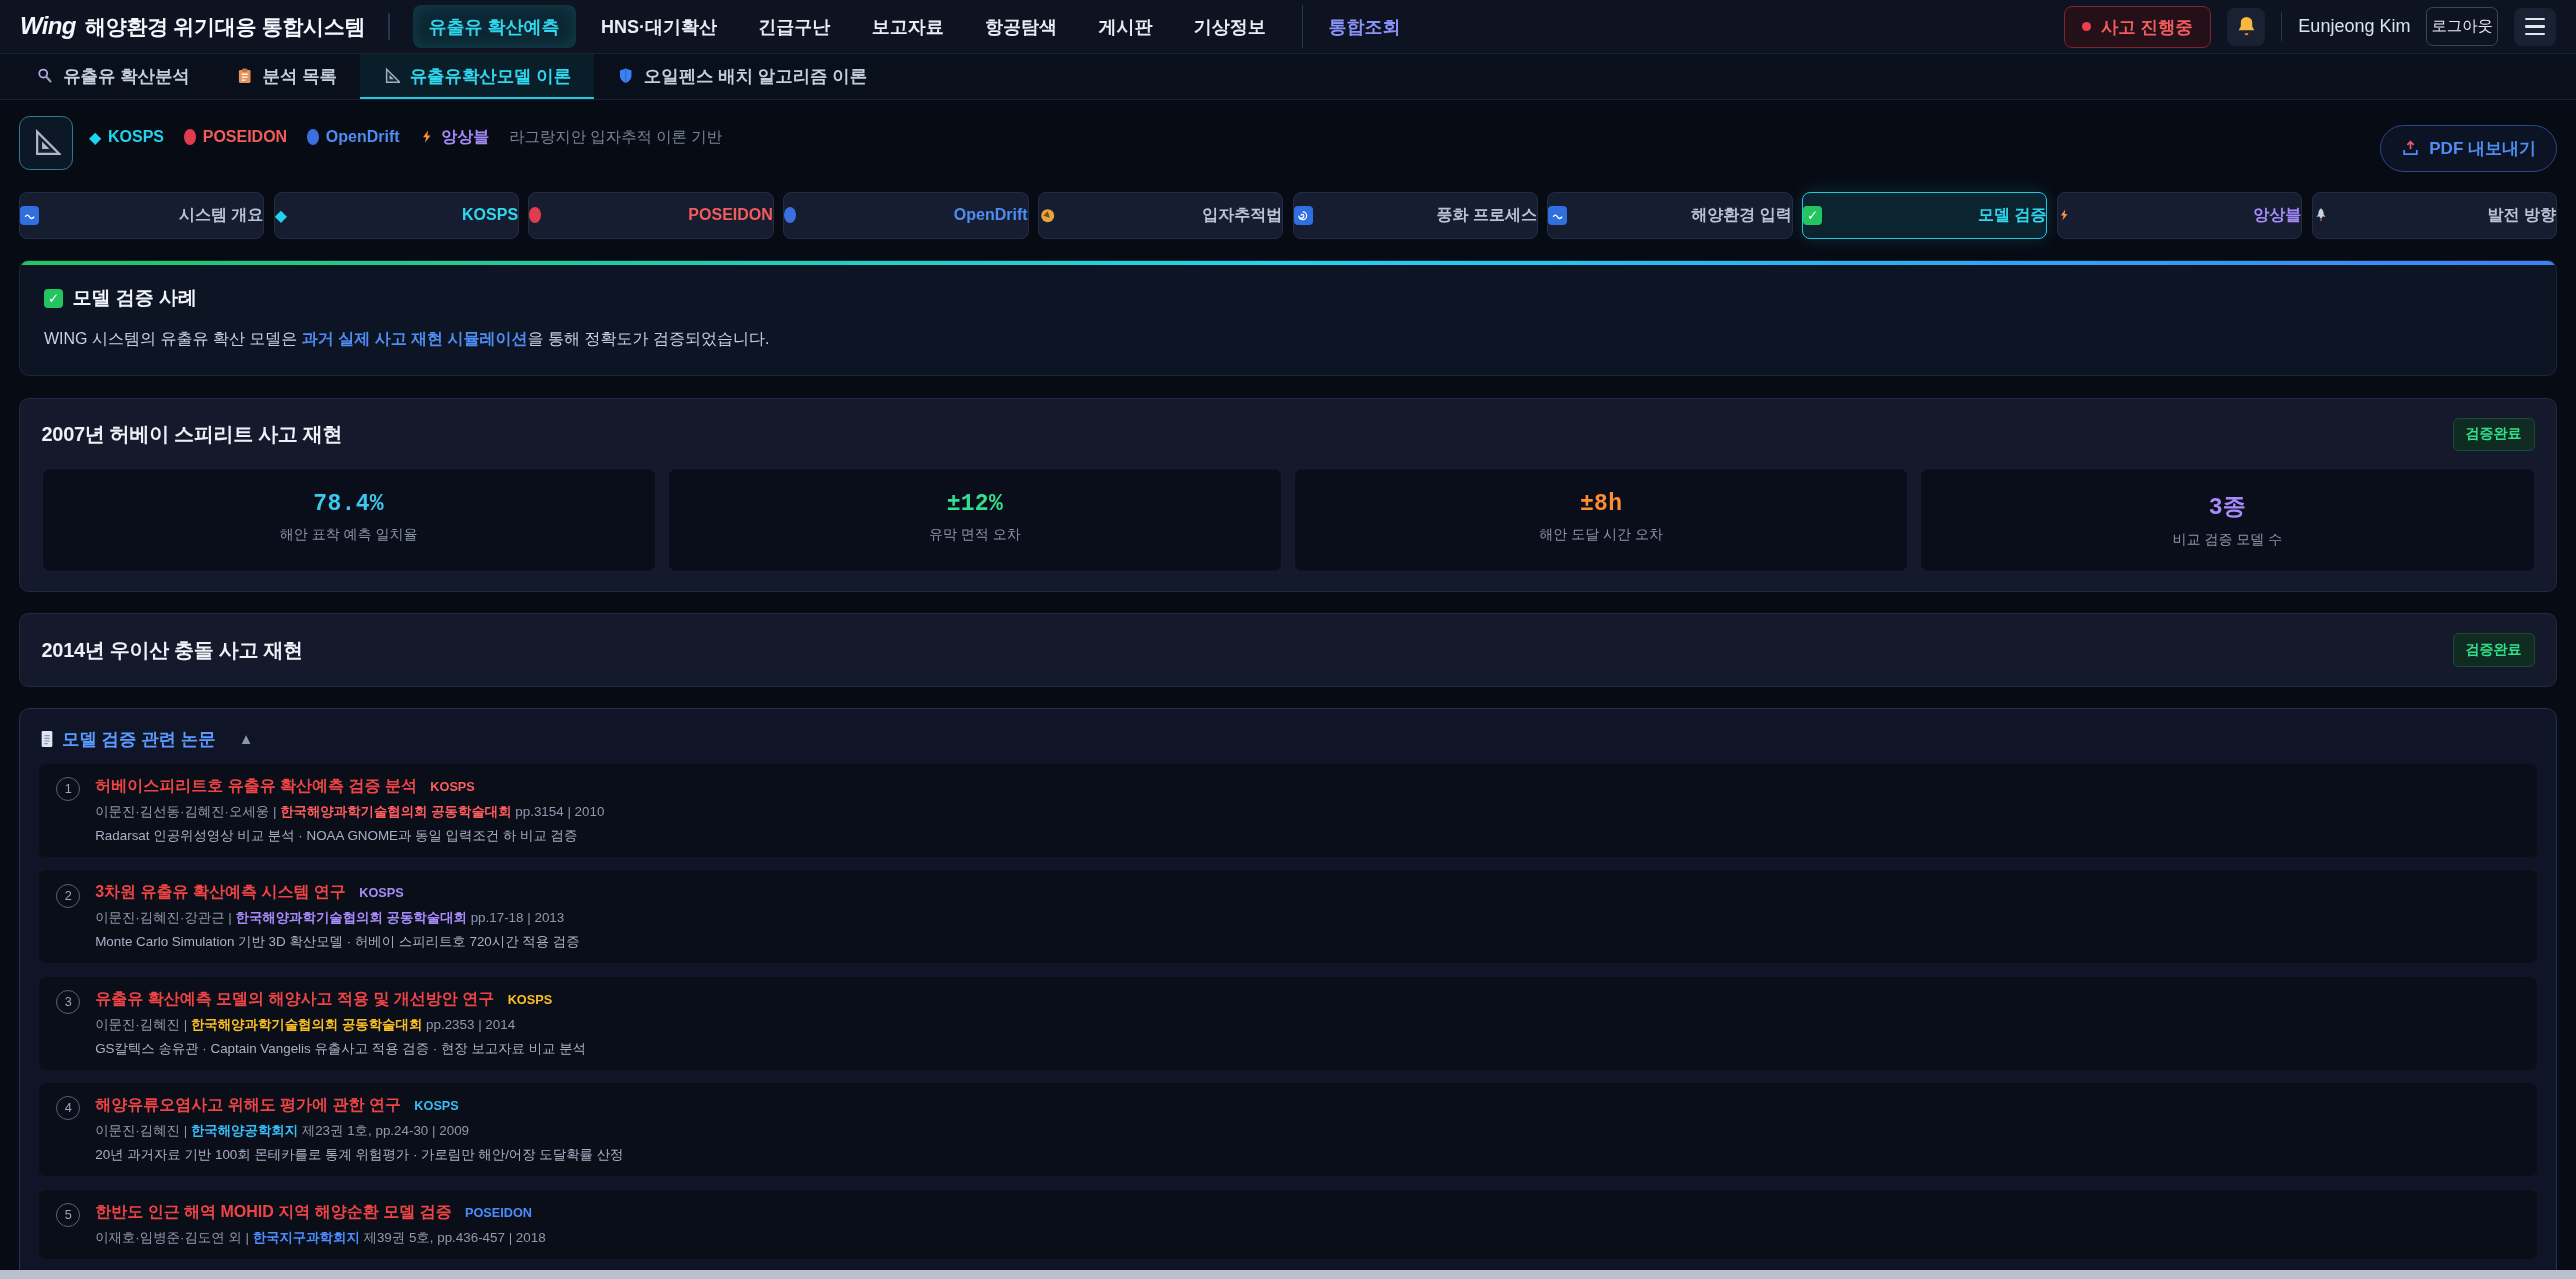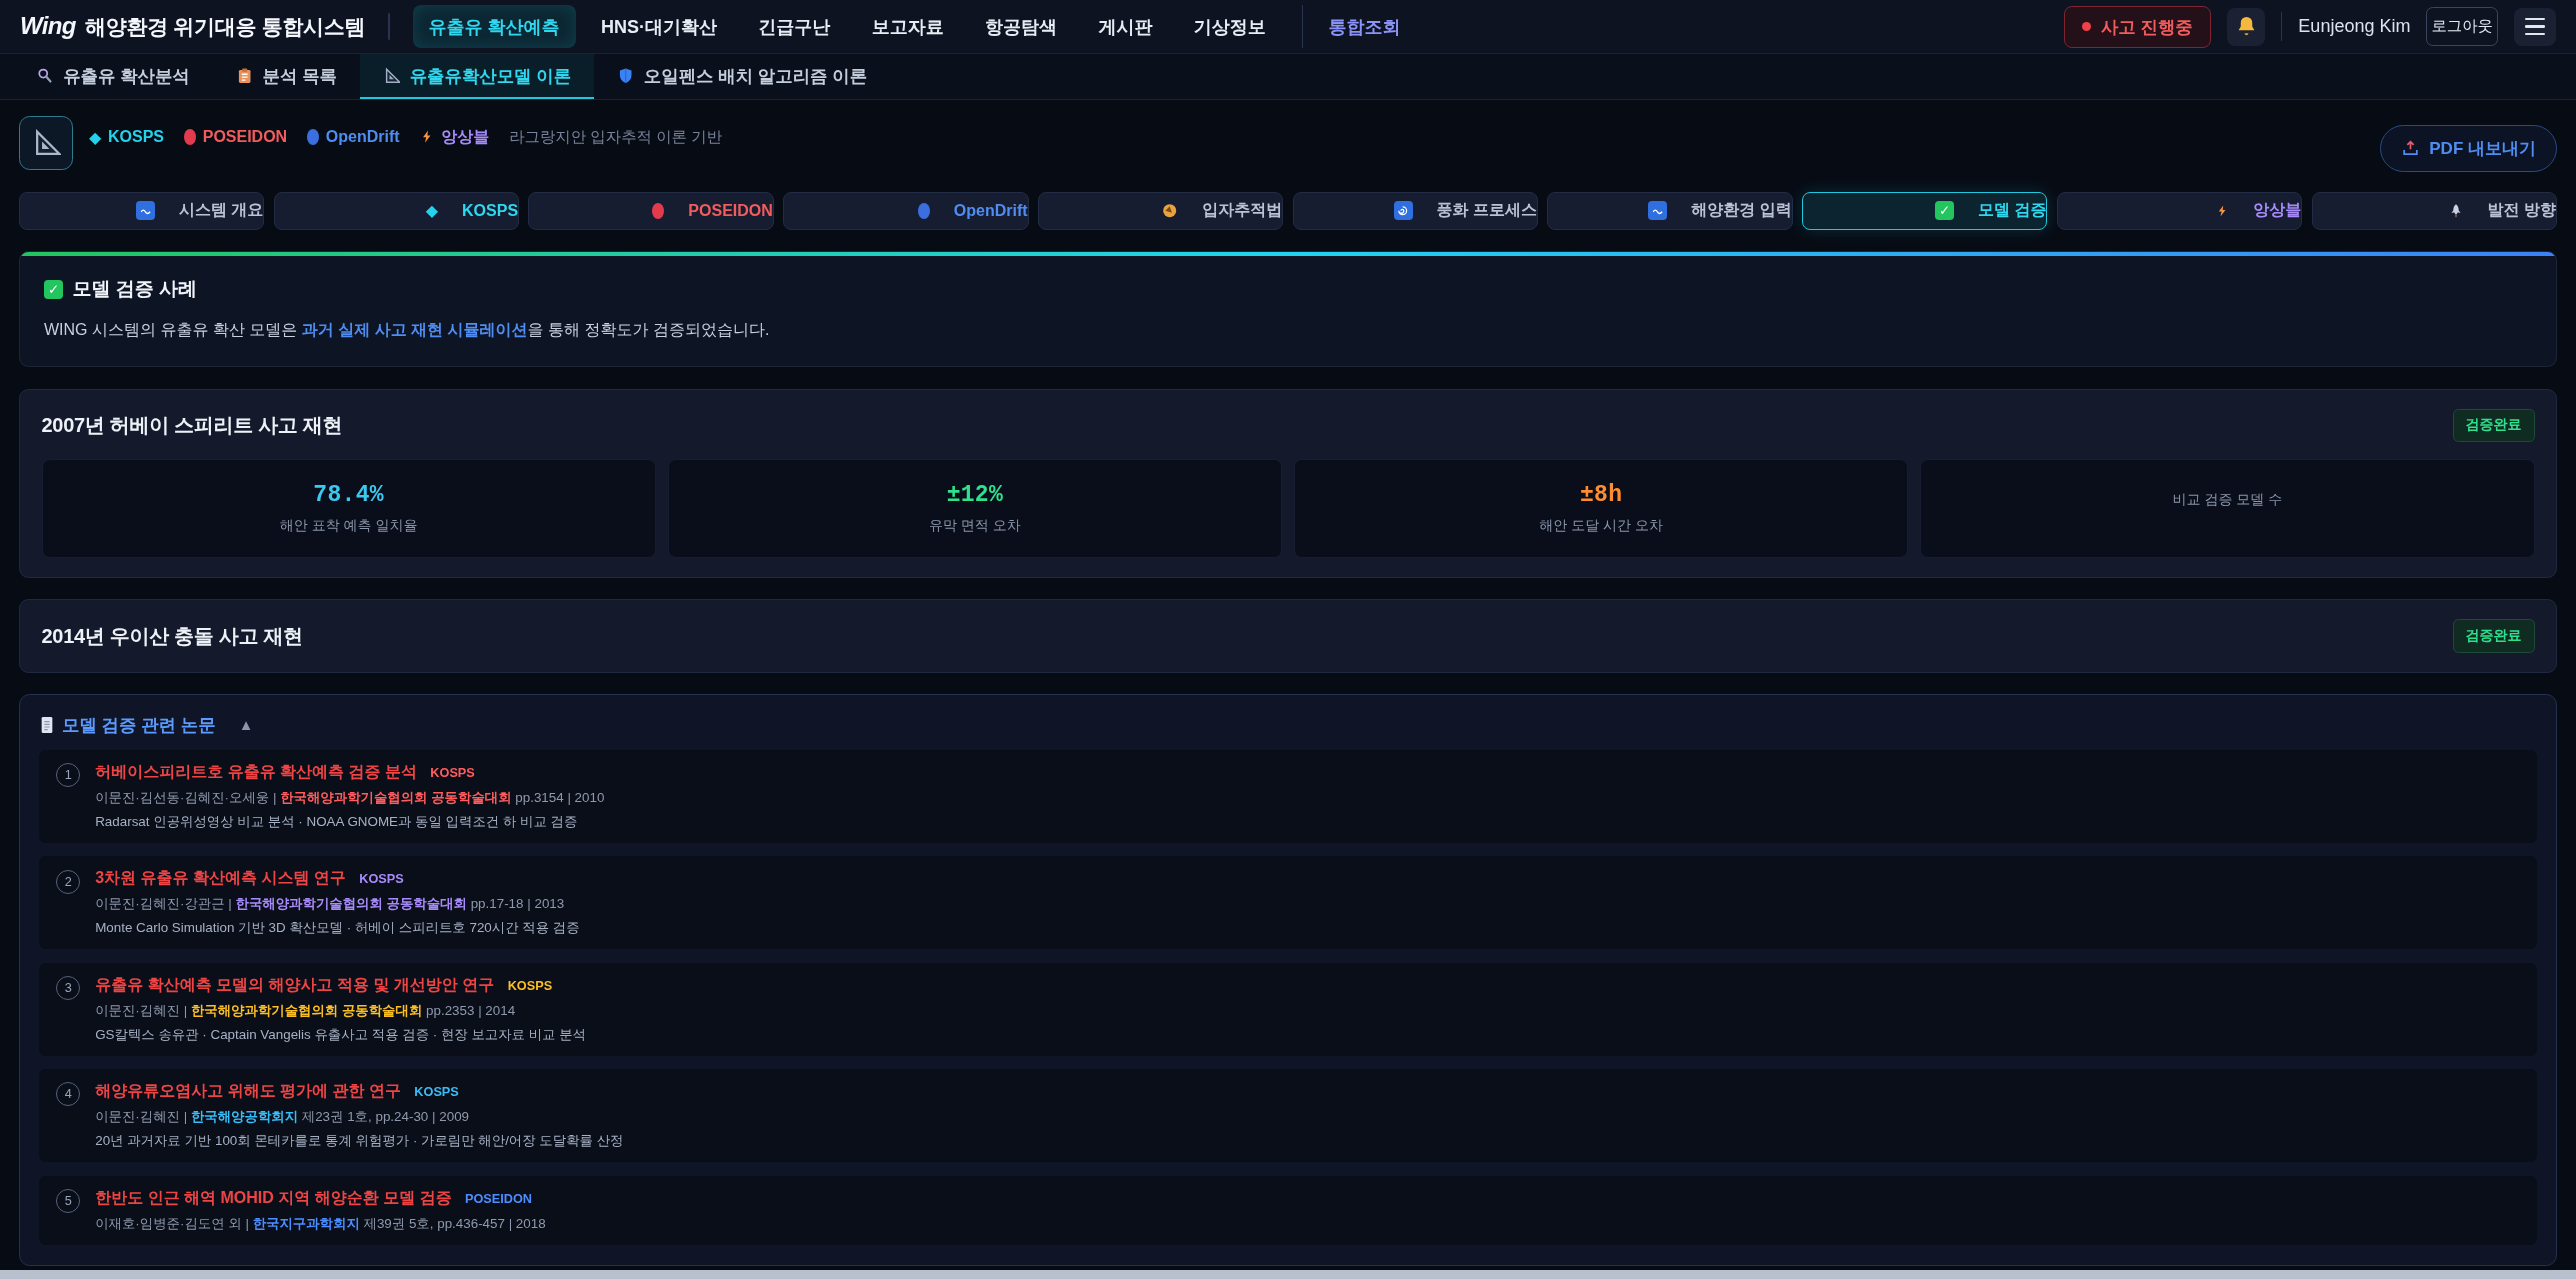--- a/index.html
+++ b/index.html
@@ -46,22 +46,22 @@
   .subtitle { font-size:15.4px; color:#78839b; font-weight:normal; }
   .oval { display:inline-block; width:12px; height:16px; border-radius:50%; }
   .oval.red { background:#e23b4e; }
   .oval.blue { background:#3b6fe0; }
   .diamond { font-size:16px; color:#22d3ee; }
   .pdfbtn { display:flex; align-items:center; gap:9.4px; margin-top:9.4px; padding:10.7px 20px; border-radius:670px;
     border:1.3px solid #2a4a86; color:#4f8df2; font-size:17px; font-weight:bold; background:rgba(22,42,84,.25); cursor:pointer; white-space:nowrap; }
 
   
   .pills { display:flex; gap:9.4px; margin-top:20px; }
-  .pill { flex:1; height:38px; background:#161d30; border:0.7px solid #232c45; border-radius:8px;
-    display:flex; align-items:center; justify-content:flex-end; gap:24px; font-size:16px; font-weight:bold; color:#b9c3d4; cursor:pointer; white-space:nowrap; }
+  .pill { flex:1; height:47px; background:#161d30; border:0.7px solid #232c45; border-radius:8px;
+    display:flex; align-items:center; justify-content:space-between; gap:0; font-size:16px; font-weight:bold; color:#b9c3d4; cursor:pointer; white-space:nowrap; }
   .pill.active { border:1.3px solid #1fc8de; background:#0c2330; box-shadow:0 0 17.4px rgba(31,200,222,.18); }
   .chip { display:inline-flex; width:19px; height:19px; border-radius:4px; align-items:center; justify-content:center; }
   .chip.bluechip { background:#2f6fe0; }
   .chip.greenchip { background:#22c55e; color:#fff; font-size:13.4px; font-weight:bold; }
 
   
   .callout { margin-top:21.5px; background:#0d1424; border:0.7px solid #1d2638; border-radius:9.4px; overflow:hidden; }
   .callout .grad { height:4px; background:linear-gradient(90deg,#22c55e,#22d3ee,#3b82f6); }
   .callout .inner { padding:20px 24px 25.5px; }
   .callout h2 { font-size:19px; color:#f1f5fb; display:flex; align-items:center; gap:9.4px; }
@@ -324,20 +324,21 @@
       </div>
       <div class="stat">
         <div class="sval" style="color: rgb(47, 224, 140);">±12%</div>
         <div class="slab">유막 면적 오차</div>
       </div>
       <div class="stat">
         <div class="sval" style="color: rgb(255, 140, 46);">±8h</div>
         <div class="slab">해안 도달 시간 오차</div>
       </div>
       <div class="stat">
+        <div class="sval" style="color: rgb(167, 139, 250);">3종</div>
         <div class="slab">비교 검증 모델 수</div>
       </div>
     </div>
   </div>
 
   <div class="case">
     <div class="casehead">
       <h2>2014년 우이산 충돌 사고 재현</h2>
       <span class="verified">검증완료</span>
     </div>

